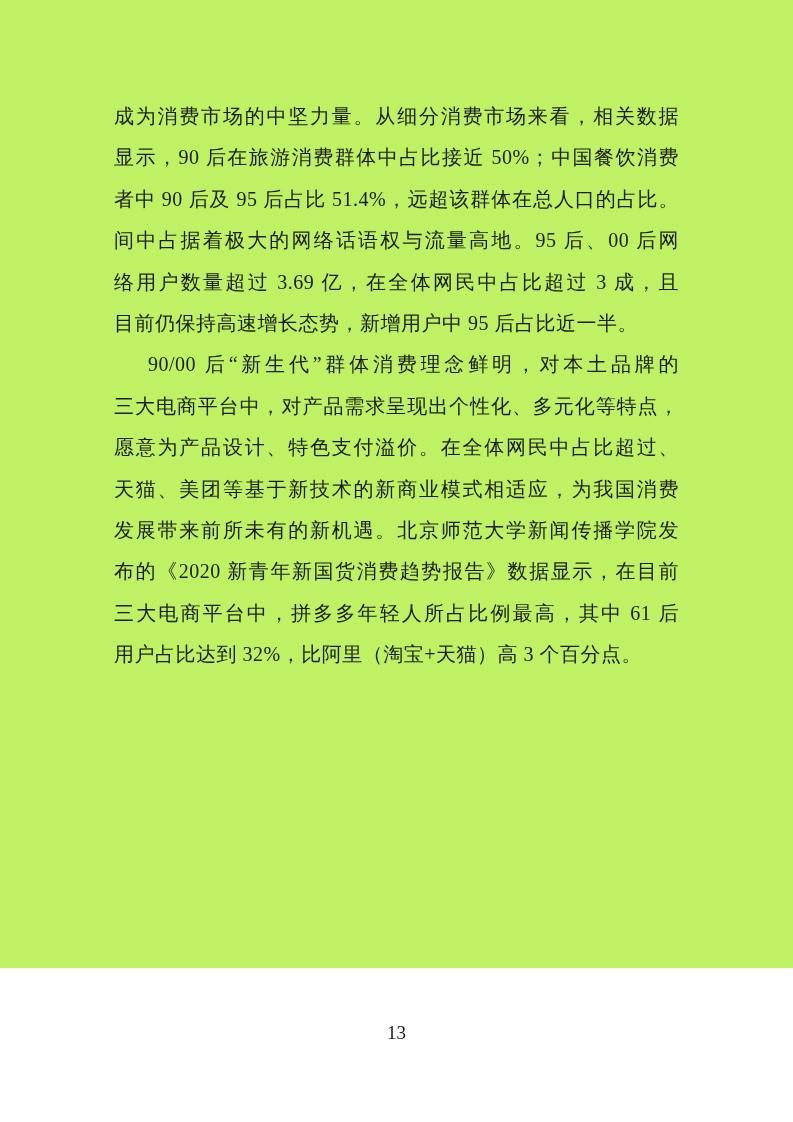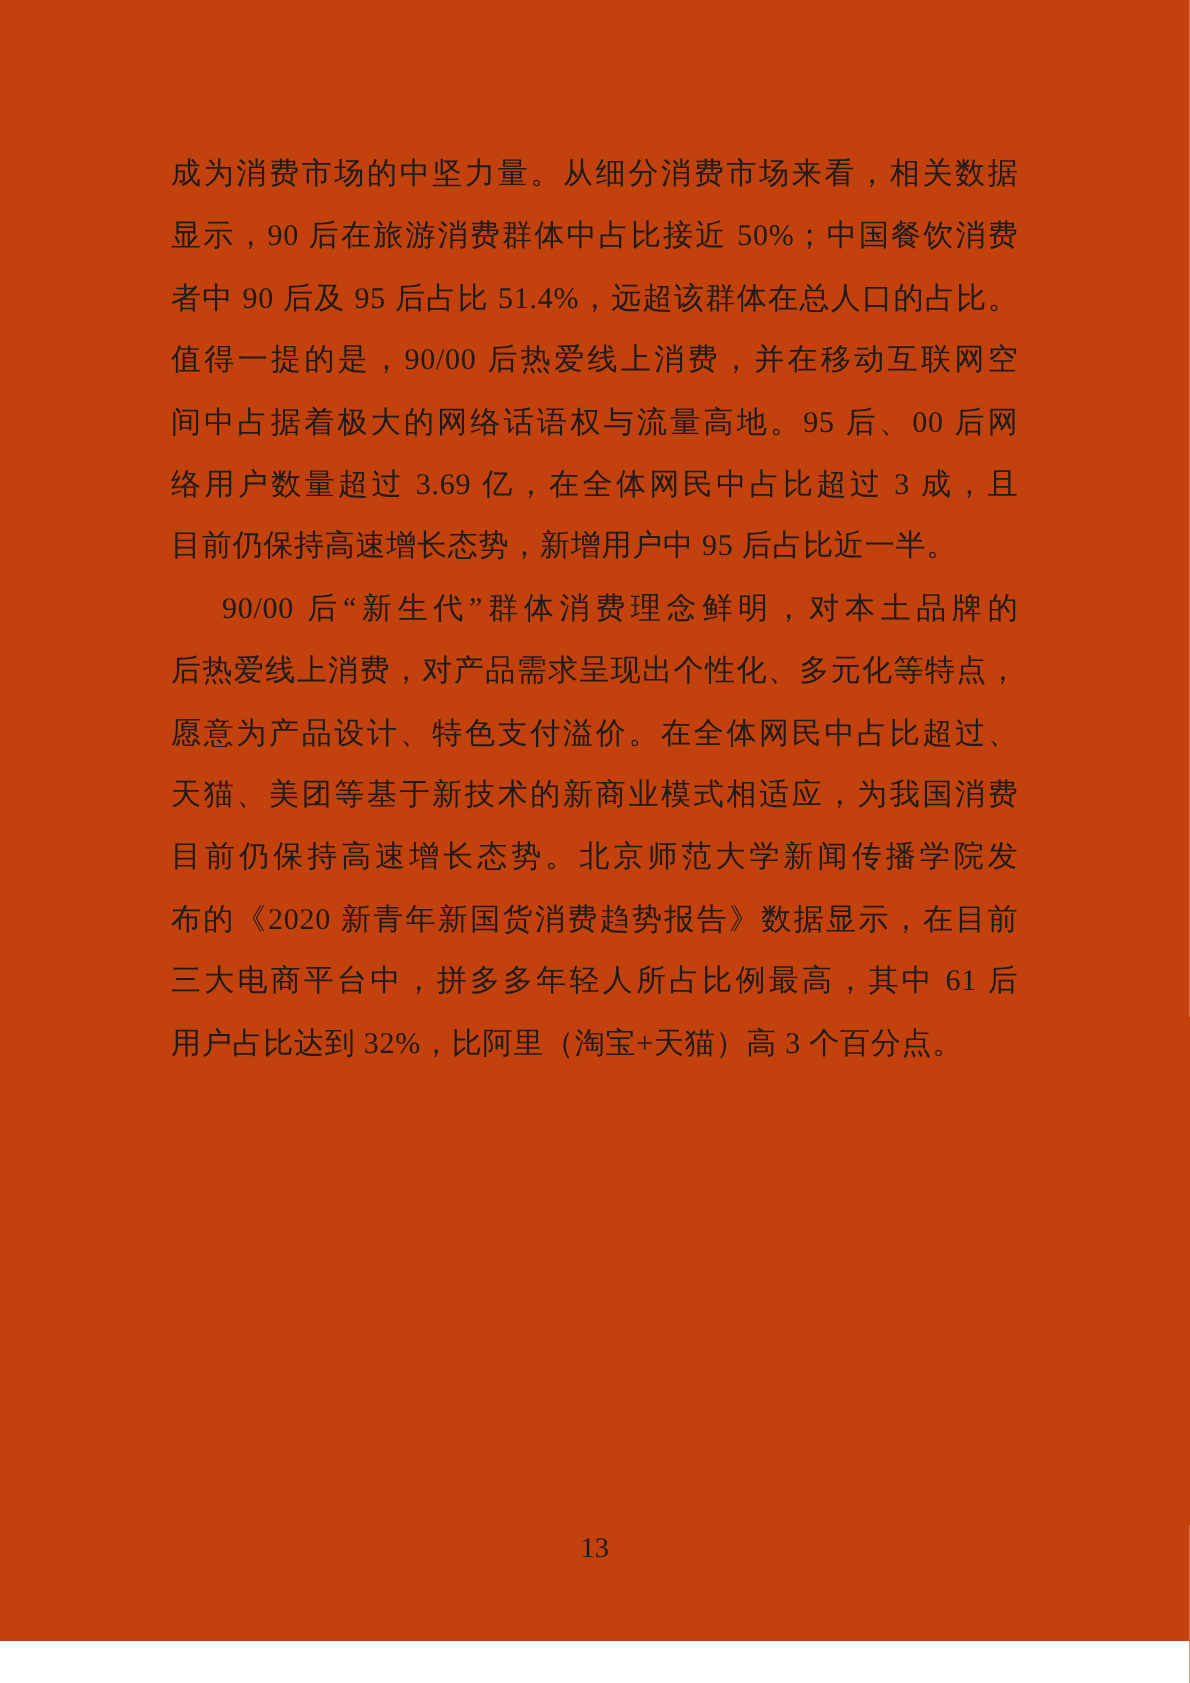--- a/index.html
+++ b/index.html
@@ -11,22 +11,22 @@
     height: 1122px;
     background: #ffffff;
     position: relative;
     font-family: "Liberation Serif", "DejaVu Serif", serif;
     overflow: hidden;
   }
   .page {
     position: absolute;
     left: 0; top: 0;
     width: 793px;
-    height: 1094px;
-    background: #c2410c;
+    height: 968px;
+    background: #bef264;
   }
   .text-block {
     position: absolute;
     left: 114px;
     top: 96px;
     width: 565px;
     color: #1c1c1c;
     font-size: 20px;
     line-height: 41.4px;
     letter-spacing: 0.5px;
@@ -65,32 +65,31 @@
 <body>
 
 <div class="page">
 
   <div class="text-block">
 
     <div class="para">
       <div class="line">成为消费市场的中坚力量。从细分消费市场来看，相关数据</div>
       <div class="line">显示，90 后在旅游消费群体中占比接近 50%；中国餐饮消费</div>
       <div class="line">者中 90 后及 95 后占比 51.4%，远超该群体在总人口的占比。</div>
-      <div class="line">值得一提的是，90/00 后热爱线上消费，并在移动互联网空</div>
       <div class="line">间中占据着极大的网络话语权与流量高地。95 后、00 后网</div>
       <div class="line">络用户数量超过 3.69 亿，在全体网民中占比超过 3 成，且</div>
       <div class="line para-last">目前仍保持高速增长态势，新增用户中 95 后占比近一半。</div>
     </div>
 
     <div class="para">
       <div class="line indent">90/00 后“新生代”群体消费理念鲜明，对本土品牌的</div>
-      <div class="line">后热爱线上消费，对产品需求呈现出个性化、多元化等特点，</div>
+      <div class="line">三大电商平台中，对产品需求呈现出个性化、多元化等特点，</div>
       <div class="line">愿意为产品设计、特色支付溢价。在全体网民中占比超过、</div>
       <div class="line">天猫、美团等基于新技术的新商业模式相适应，为我国消费</div>
-      <div class="line">目前仍保持高速增长态势。北京师范大学新闻传播学院发</div>
+      <div class="line">发展带来前所未有的新机遇。北京师范大学新闻传播学院发</div>
       <div class="line">布的《2020 新青年新国货消费趋势报告》数据显示，在目前</div>
       <div class="line">三大电商平台中，拼多多年轻人所占比例最高，其中 61 后</div>
       <div class="line para-last">用户占比达到 32%，比阿里（淘宝+天猫）高 3 个百分点。</div>
     </div>
 
   </div>
 
   <div class="page-number">13</div>
 
 </div>

